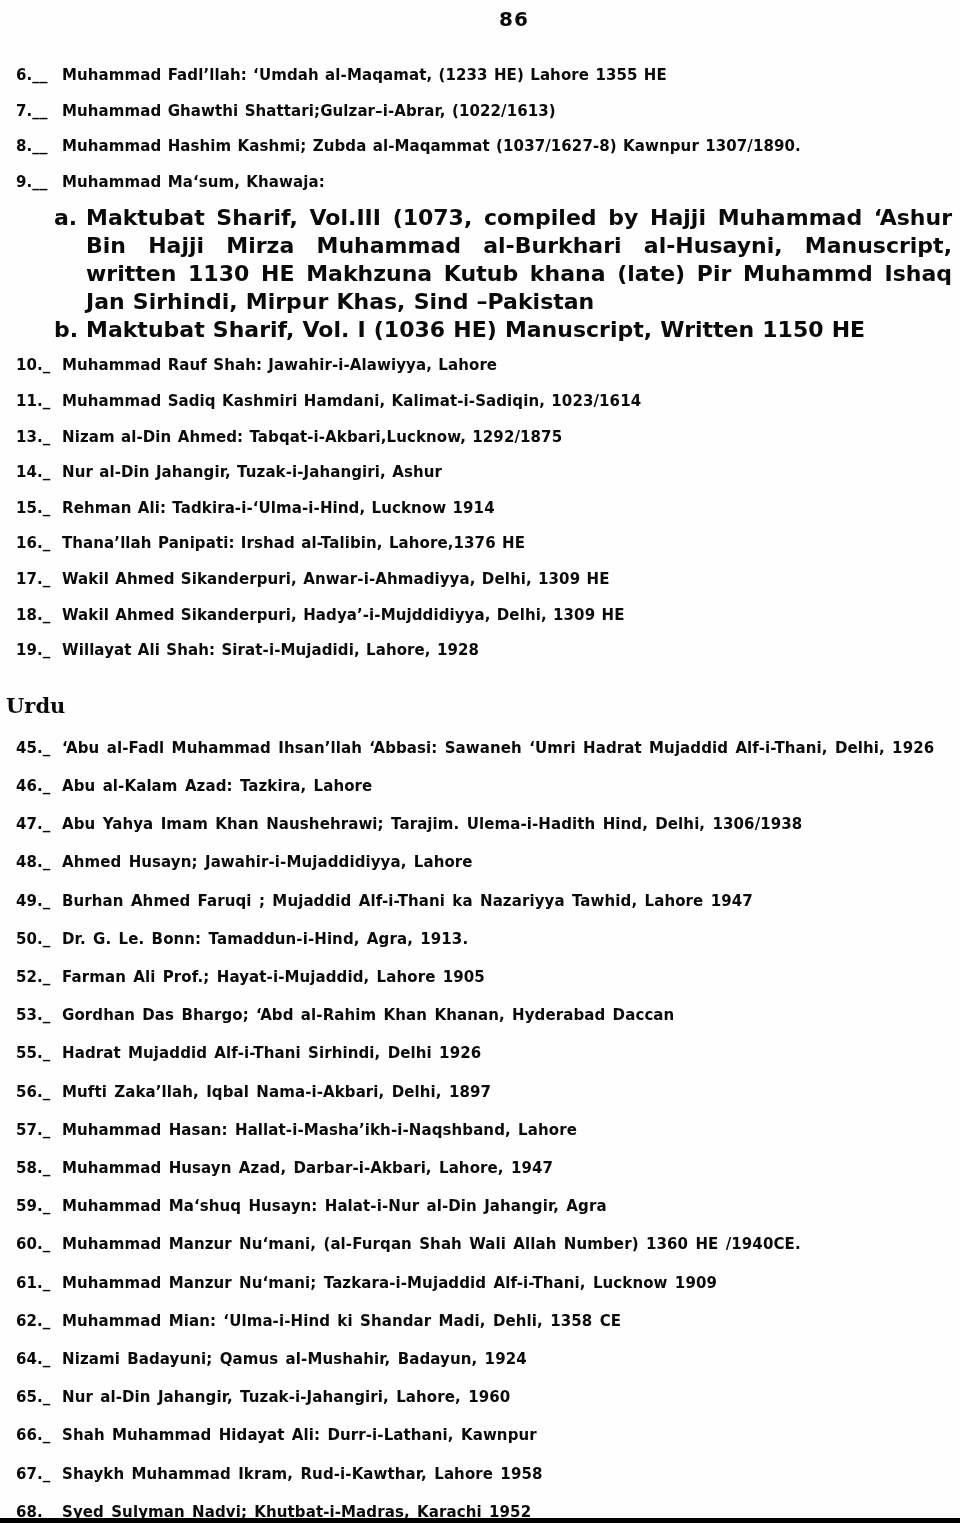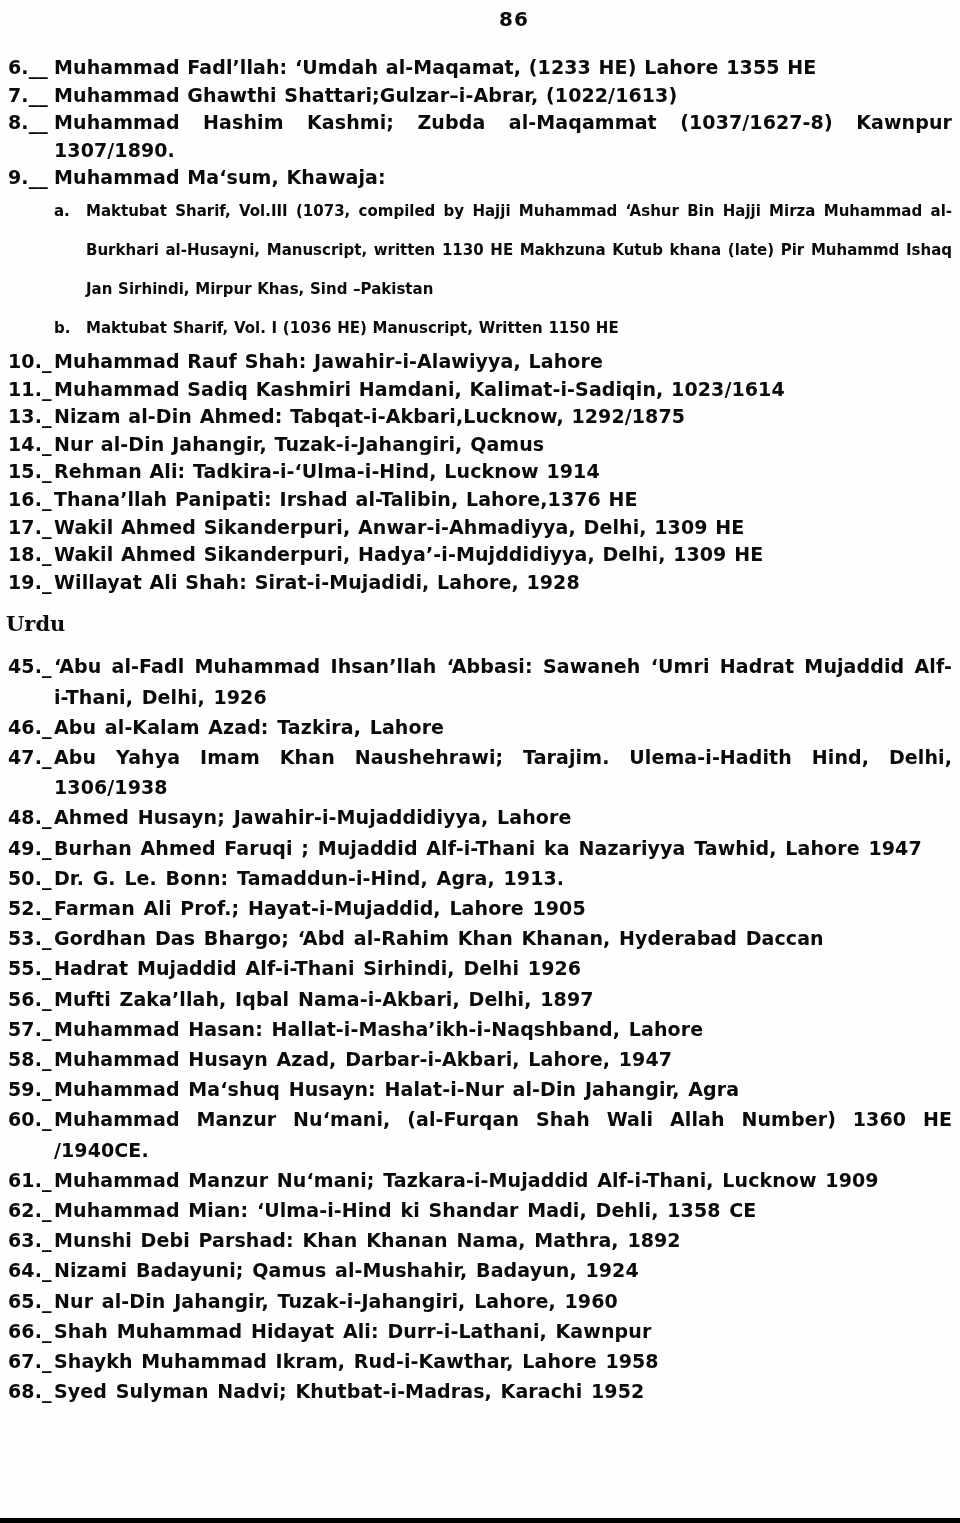--- a/index.html
+++ b/index.html
@@ -18,54 +18,54 @@
     position: relative;
     left: 34px;
     padding-top: 7px;
     text-align: center;
     font-size: 20px;
     letter-spacing: 1px;
   }
   main { padding: 23px 8px 0 4px; }
   .entries { }
   .entry {
-    margin: 0;
+    margin: 8px;
     padding-left: 50px;
     text-indent: -46px;
     text-align: justify;
-    font-size: 19px;
+    font-size: 15px;
     line-height: 27.6px;
     letter-spacing: 0.1px;
     word-spacing: 1px;
   }
   .entry .num {
     display: inline-block;
     width: 46px;
     text-indent: 0;
   }
   .subentry {
     margin: 0;
     padding-left: 82px;
     text-indent: -32px;
     text-align: justify;
-    font-size: 15px;
-    line-height: 39px;
+    font-size: 22px;
+    line-height: 28px;
     letter-spacing: 0px;
     word-spacing: 0.5px;
   }
   .subentry .sublabel {
     display: inline-block;
     width: 32px;
     text-indent: 0;
   }
   .section-urdu .heading {
     font-family: "DejaVu Serif", "Liberation Serif", serif;
     font-size: 21px;
     font-weight: 700;
-    margin: 14px 0 13px 2px;
+    margin: 27px 0 13px 2px;
     line-height: 28px;
   }
   .section-urdu .entry {
     line-height: 30.2px;
     word-spacing: 2px;
   }
   .scan-line {
     position: absolute;
     left: 0;
     bottom: 0;
@@ -86,21 +86,21 @@
     <div class="entries">
         <p class="entry"><span class="num">6.__</span><span class="txt">Muhammad Fadl’llah: ‘Umdah al-Maqamat, (1233 HE) Lahore 1355 HE</span></p>
         <p class="entry"><span class="num">7.__</span><span class="txt">Muhammad Ghawthi Shattari;Gulzar–i-Abrar, (1022/1613)</span></p>
         <p class="entry"><span class="num">8.__</span><span class="txt">Muhammad Hashim Kashmi; Zubda al-Maqammat (1037/1627-8) Kawnpur 1307/1890.</span></p>
         <p class="entry"><span class="num">9.__</span><span class="txt">Muhammad Ma‘sum, Khawaja:</span></p>
         <p class="subentry"><span class="sublabel">a.</span><span>Maktubat Sharif, Vol.III (1073, compiled by Hajji Muhammad ‘Ashur Bin Hajji Mirza Muhammad al-Burkhari al-Husayni, Manuscript, written 1130 HE Makhzuna Kutub khana (late) Pir Muhammd Ishaq Jan Sirhindi, Mirpur Khas, Sind –Pakistan</span></p>
         <p class="subentry"><span class="sublabel">b.</span><span>Maktubat Sharif, Vol. I (1036 HE) Manuscript, Written 1150 HE</span></p>
         <p class="entry"><span class="num">10._</span><span class="txt">Muhammad Rauf Shah: Jawahir-i-Alawiyya, Lahore</span></p>
         <p class="entry"><span class="num">11._</span><span class="txt">Muhammad Sadiq Kashmiri Hamdani, Kalimat-i-Sadiqin, 1023/1614</span></p>
         <p class="entry"><span class="num">13._</span><span class="txt">Nizam al-Din Ahmed: Tabqat-i-Akbari,Lucknow, 1292/1875</span></p>
-        <p class="entry"><span class="num">14._</span><span class="txt">Nur al-Din Jahangir, Tuzak-i-Jahangiri, Qamus</span></p>
+        <p class="entry"><span class="num">14._</span><span class="txt">Nur al-Din Jahangir, Tuzak-i-Jahangiri, Ashur</span></p>
         <p class="entry"><span class="num">15._</span><span class="txt">Rehman Ali: Tadkira-i-‘Ulma-i-Hind, Lucknow 1914</span></p>
         <p class="entry"><span class="num">16._</span><span class="txt">Thana’llah Panipati: Irshad al-Talibin, Lahore,1376 HE</span></p>
         <p class="entry"><span class="num">17._</span><span class="txt">Wakil Ahmed Sikanderpuri, Anwar-i-Ahmadiyya, Delhi, 1309 HE</span></p>
         <p class="entry"><span class="num">18._</span><span class="txt">Wakil Ahmed Sikanderpuri, Hadya’-i-Mujddidiyya, Delhi, 1309 HE</span></p>
         <p class="entry"><span class="num">19._</span><span class="txt">Willayat Ali Shah: Sirat-i-Mujadidi, Lahore, 1928</span></p>
       </div>
   </section>
   <section class="section section-urdu">
     <h2 class="heading">Urdu</h2>
     <div class="entries">
@@ -113,21 +113,20 @@
         <p class="entry"><span class="num">52._</span><span class="txt">Farman Ali Prof.; Hayat-i-Mujaddid, Lahore 1905</span></p>
         <p class="entry"><span class="num">53._</span><span class="txt">Gordhan Das Bhargo; ‘Abd al-Rahim Khan Khanan, Hyderabad Daccan</span></p>
         <p class="entry"><span class="num">55._</span><span class="txt">Hadrat Mujaddid Alf-i-Thani Sirhindi, Delhi 1926</span></p>
         <p class="entry"><span class="num">56._</span><span class="txt">Mufti Zaka’llah, Iqbal Nama-i-Akbari, Delhi, 1897</span></p>
         <p class="entry"><span class="num">57._</span><span class="txt">Muhammad Hasan: Hallat-i-Masha’ikh-i-Naqshband, Lahore</span></p>
         <p class="entry"><span class="num">58._</span><span class="txt">Muhammad Husayn Azad, Darbar-i-Akbari, Lahore, 1947</span></p>
         <p class="entry"><span class="num">59._</span><span class="txt">Muhammad Ma‘shuq Husayn: Halat-i-Nur al-Din Jahangir, Agra</span></p>
         <p class="entry"><span class="num">60._</span><span class="txt">Muhammad Manzur Nu‘mani, (al-Furqan Shah Wali Allah Number) 1360 HE /1940CE.</span></p>
         <p class="entry"><span class="num">61._</span><span class="txt">Muhammad Manzur Nu‘mani; Tazkara-i-Mujaddid Alf-i-Thani, Lucknow 1909</span></p>
         <p class="entry"><span class="num">62._</span><span class="txt">Muhammad Mian: ‘Ulma-i-Hind ki Shandar Madi, Dehli, 1358 CE</span></p>
-        <p class="entry"><span class="num">63._</span><span class="txt">Munshi Debi Parshad: Khan Khanan Nama, Mathra, 1892</span></p>
         <p class="entry"><span class="num">64._</span><span class="txt">Nizami Badayuni; Qamus al-Mushahir, Badayun, 1924</span></p>
         <p class="entry"><span class="num">65._</span><span class="txt">Nur al-Din Jahangir, Tuzak-i-Jahangiri, Lahore, 1960</span></p>
         <p class="entry"><span class="num">66._</span><span class="txt">Shah Muhammad Hidayat Ali: Durr-i-Lathani, Kawnpur</span></p>
         <p class="entry"><span class="num">67._</span><span class="txt">Shaykh Muhammad Ikram, Rud-i-Kawthar, Lahore 1958</span></p>
         <p class="entry"><span class="num">68._</span><span class="txt">Syed Sulyman Nadvi; Khutbat-i-Madras, Karachi 1952</span></p>
       </div>
   </section>
 </main>
 
 <div class="scan-line"></div>

